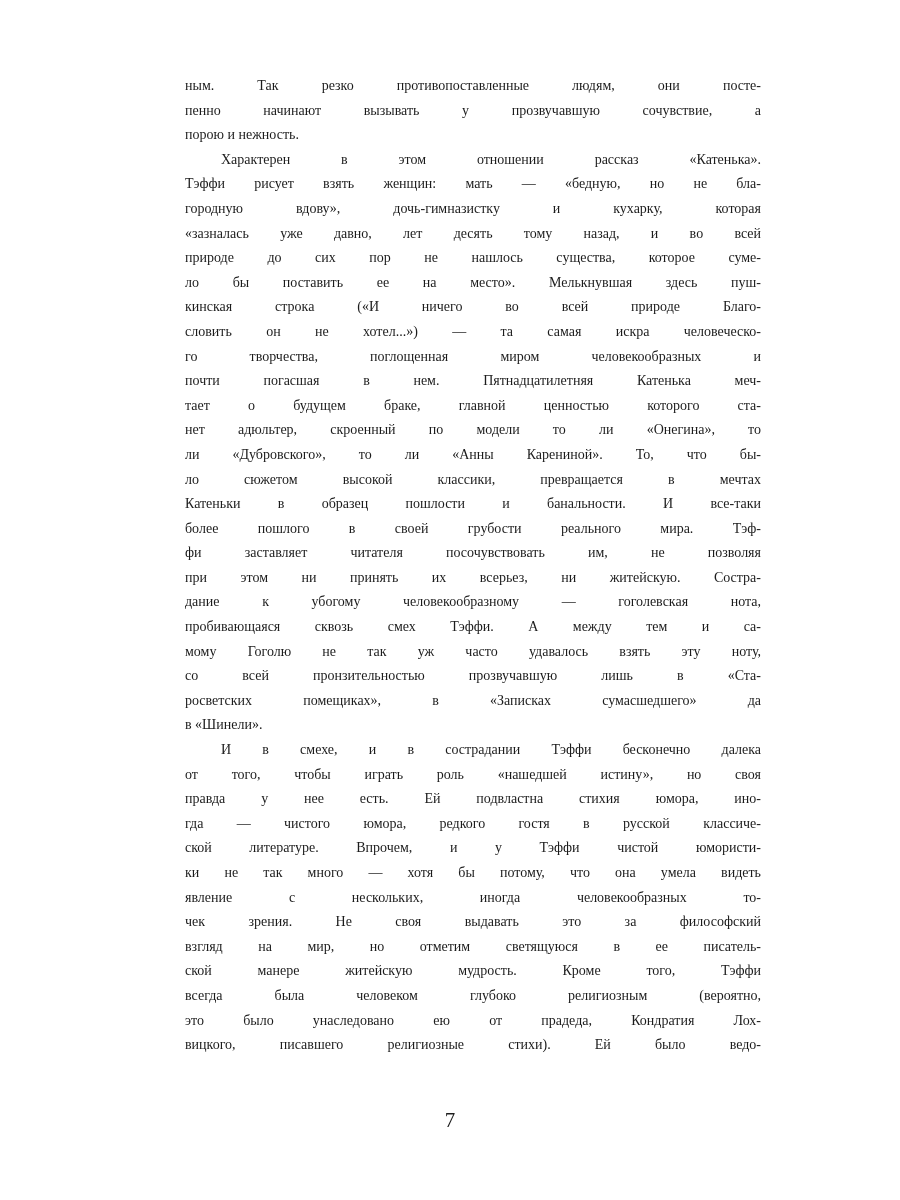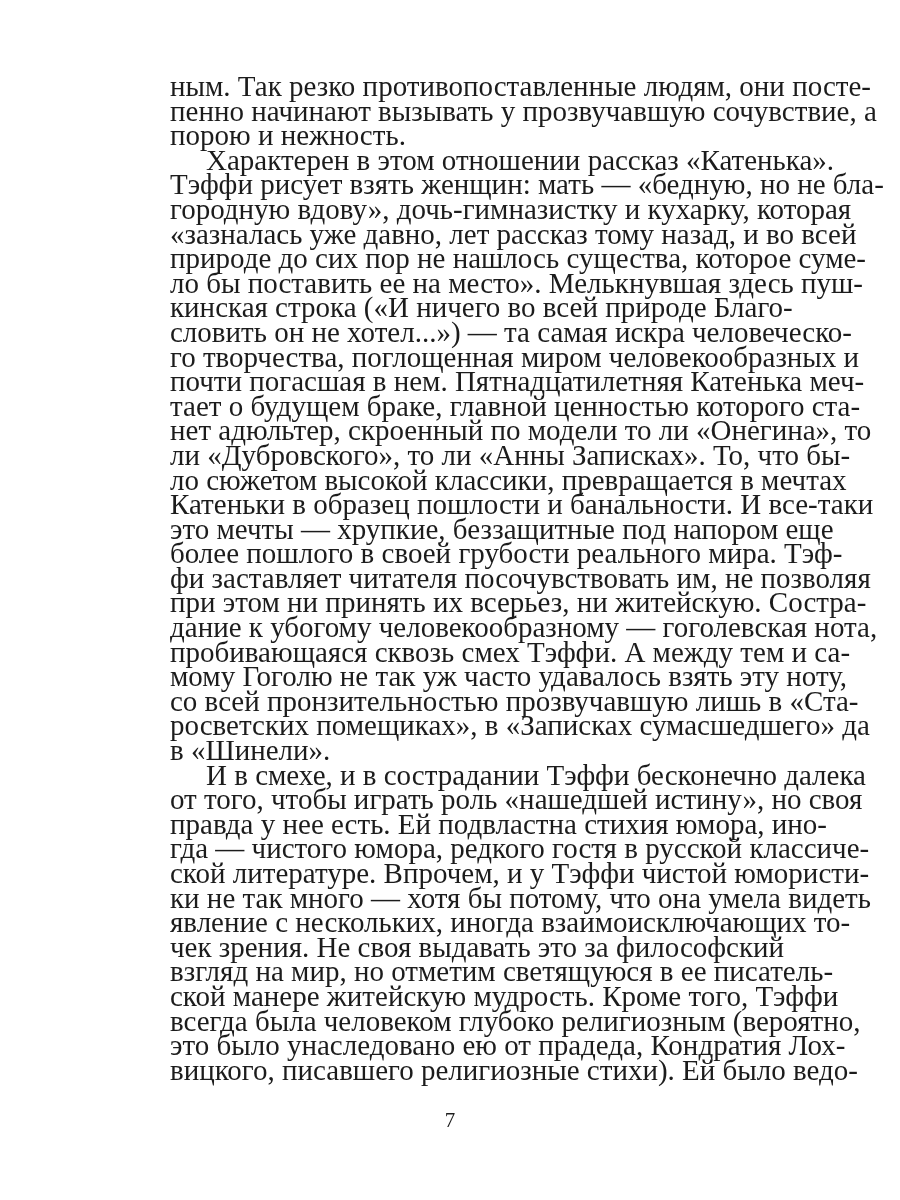--- a/index.html
+++ b/index.html
@@ -6,24 +6,24 @@
   body {
     width: 900px; height: 1200px;
     background: #ffffff;
     position: relative;
     overflow: hidden;
     font-family: "Liberation Serif", "DejaVu Serif", serif;
     color: #1c1c1c;
   }
   .page-text {
     position: absolute;
-    left: 170px;
+    left: 185px;
     top: 74px;
     width: 576px;
-    font-size: 29px;
+    font-size: 14px;
     line-height: 24.6px;
   }
   .line {
     display: block;
     height: 24.6px;
     white-space: nowrap;
     text-align: justify;
     text-align-last: justify;
   }
   .line.last { text-align-last: left; }
@@ -44,52 +44,51 @@
   <div>
     <span class="line">ным. Так резко противопоставленные людям, они посте-</span>
     <span class="line">пенно начинают вызывать у прозвучавшую сочувствие, а</span>
     <span class="line last">порою и нежность.</span>
   </div>
 
   <div>
     <span class="line indent">Характерен в этом отношении рассказ «Катенька».</span>
     <span class="line">Тэффи рисует взять женщин: мать — «бедную, но не бла-</span>
     <span class="line">городную вдову», дочь-гимназистку и кухарку, которая</span>
-    <span class="line">«зазналась уже давно, лет рассказ тому назад, и во всей</span>
+    <span class="line">«зазналась уже давно, лет десять тому назад, и во всей</span>
     <span class="line">природе до сих пор не нашлось существа, которое суме-</span>
     <span class="line">ло бы поставить ее на место». Мелькнувшая здесь пуш-</span>
     <span class="line">кинская строка («И ничего во всей природе Благо-</span>
     <span class="line">словить он не хотел...») — та самая искра человеческо-</span>
     <span class="line">го творчества, поглощенная миром человекообразных и</span>
     <span class="line">почти погасшая в нем. Пятнадцатилетняя Катенька меч-</span>
     <span class="line">тает о будущем браке, главной ценностью которого ста-</span>
     <span class="line">нет адюльтер, скроенный по модели то ли «Онегина», то</span>
-    <span class="line">ли «Дубровского», то ли «Анны Записках». То, что бы-</span>
+    <span class="line">ли «Дубровского», то ли «Анны Карениной». То, что бы-</span>
     <span class="line">ло сюжетом высокой классики, превращается в мечтах</span>
     <span class="line">Катеньки в образец пошлости и банальности. И все-таки</span>
-    <span class="line">это мечты — хрупкие, беззащитные под напором еще</span>
     <span class="line">более пошлого в своей грубости реального мира. Тэф-</span>
     <span class="line">фи заставляет читателя посочувствовать им, не позволяя</span>
     <span class="line">при этом ни принять их всерьез, ни житейскую. Состра-</span>
     <span class="line">дание к убогому человекообразному — гоголевская нота,</span>
     <span class="line">пробивающаяся сквозь смех Тэффи. А между тем и са-</span>
     <span class="line">мому Гоголю не так уж часто удавалось взять эту ноту,</span>
     <span class="line">со всей пронзительностью прозвучавшую лишь в «Ста-</span>
     <span class="line">росветских помещиках», в «Записках сумасшедшего» да</span>
     <span class="line last">в «Шинели».</span>
   </div>
 
   <div>
     <span class="line indent">И в смехе, и в сострадании Тэффи бесконечно далека</span>
     <span class="line">от того, чтобы играть роль «нашедшей истину», но своя</span>
     <span class="line">правда у нее есть. Ей подвластна стихия юмора, ино-</span>
     <span class="line">гда — чистого юмора, редкого гостя в русской классиче-</span>
     <span class="line">ской литературе. Впрочем, и у Тэффи чистой юмористи-</span>
     <span class="line">ки не так много — хотя бы потому, что она умела видеть</span>
-    <span class="line">явление с нескольких, иногда взаимоисключающих то-</span>
+    <span class="line">явление с нескольких, иногда человекообразных то-</span>
     <span class="line">чек зрения. Не своя выдавать это за философский</span>
     <span class="line">взгляд на мир, но отметим светящуюся в ее писатель-</span>
     <span class="line">ской манере житейскую мудрость. Кроме того, Тэффи</span>
     <span class="line">всегда была человеком глубоко религиозным (вероятно,</span>
     <span class="line">это было унаследовано ею от прадеда, Кондратия Лох-</span>
     <span class="line">вицкого, писавшего религиозные стихи). Ей было ведо-</span>
   </div>
 </div>
 
 <div class="page-number">7</div>

